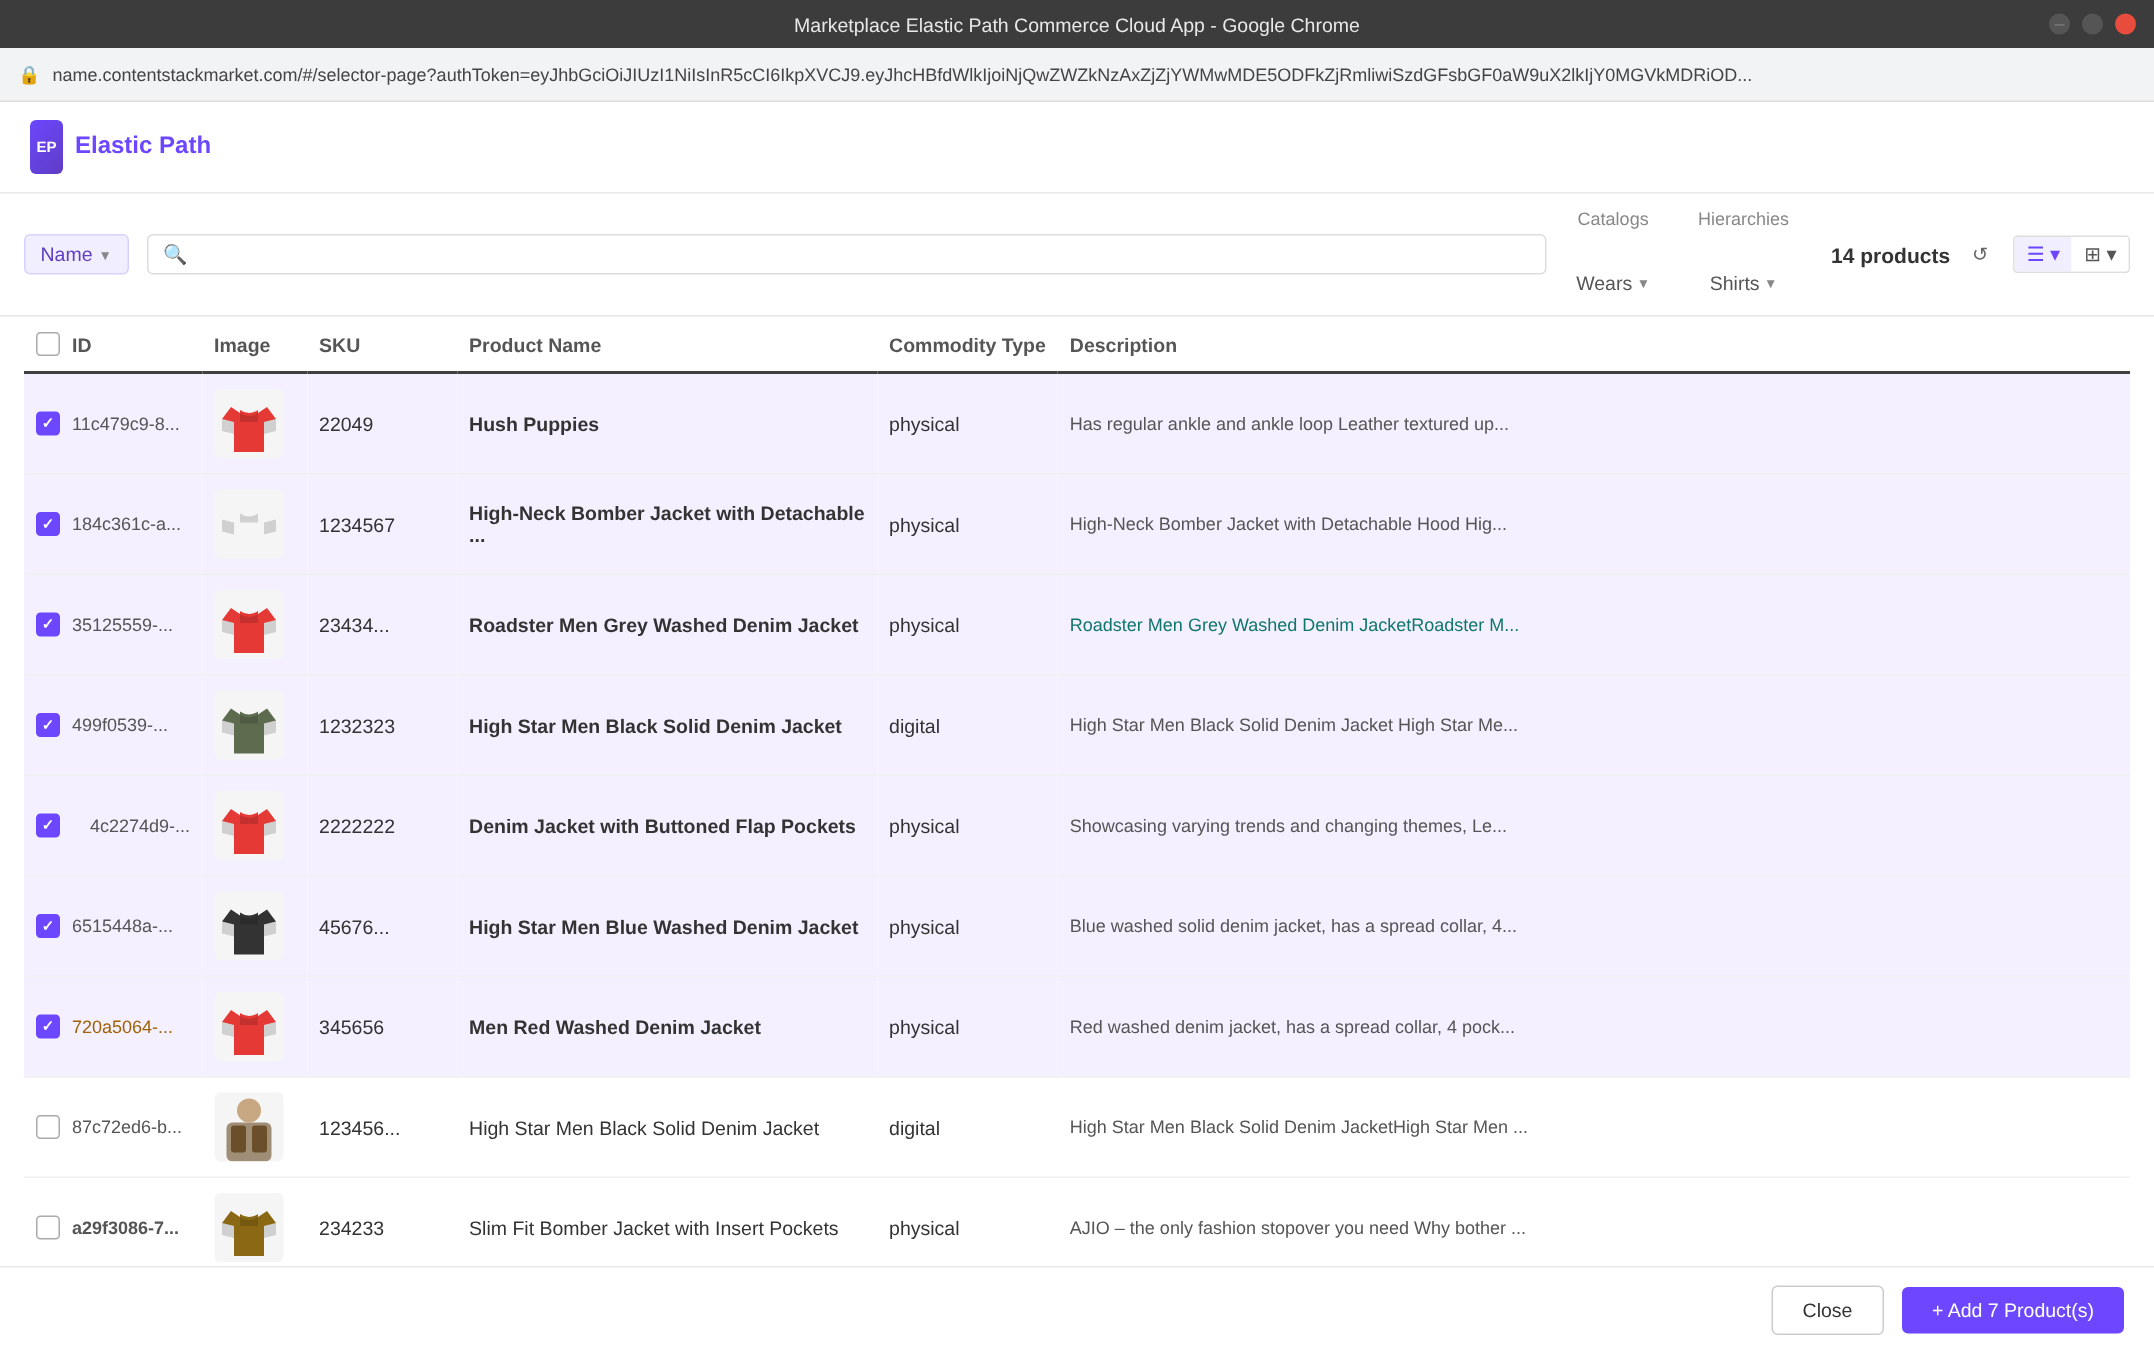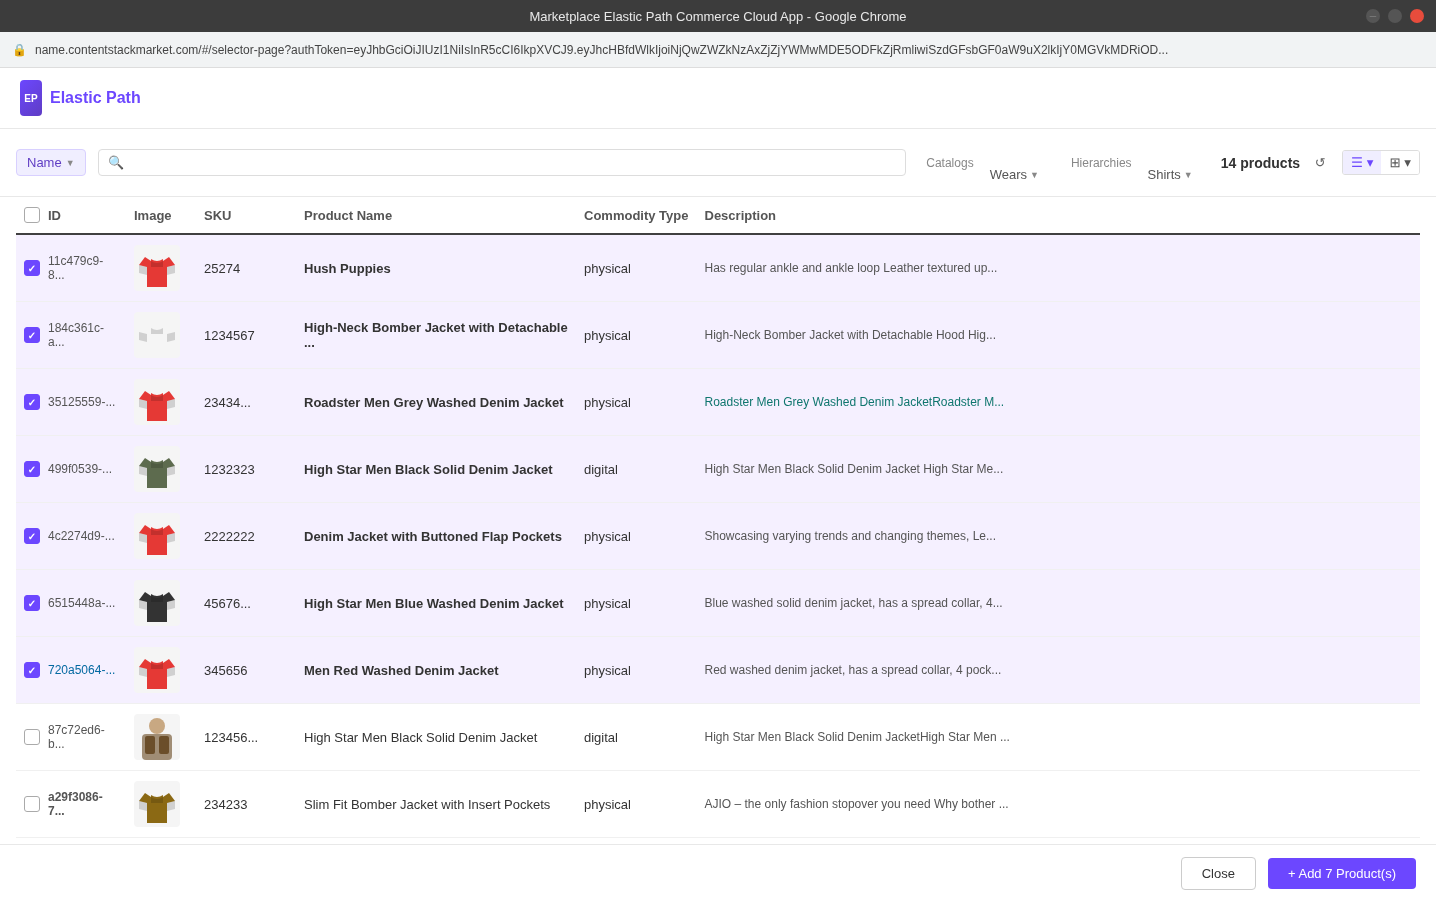--- a/index.html
+++ b/index.html
@@ -246,21 +246,21 @@
 
     .col-id { width: 110px; }
     .col-img { width: 70px; }
     .col-sku { width: 100px; }
     .col-name { width: 280px; }
     .col-type { width: 120px; }
     .col-desc { }
 
     .chevron-down { font-size: 9px; color: #888; }
 
-    .filter-section { display: flex; flex-direction: row; align-items: center; }
+    .filter-section { display: flex; flex-direction: column; align-items: center; }
     .filter-section-row { display: flex; align-items: center; gap: 3px; }
   </style>
 </head>
 <body>
 
 <div class="browser-titlebar">
   <span class="title">Marketplace Elastic Path Commerce Cloud App - Google Chrome</span>
   <div class="browser-controls">
     <div class="browser-btn btn-min">─</div>
     <div class="browser-btn btn-max">□</div>
@@ -349,21 +349,21 @@
     <td class="col-img">
       <div class="product-img">
               <svg width="40" height="46" viewBox="0 0 40 46" xmlns="http://www.w3.org/2000/svg">
         <path d="M8,12 L2,20 L10,22 L10,42 L30,42 L30,22 L38,20 L32,12 L26,16 L26,14 Q20,18 14,14 L14,16 Z" fill="#e53935"></path>
         <path d="M14,16 Q20,20 26,16 L26,22 L14,22 Z" fill="rgba(0,0,0,0.15)"></path>
         <path d="M2,20 L10,22 L10,30 L2,28 Z" fill="rgba(0,0,0,0.15)"></path>
         <path d="M30,22 L38,20 L38,28 L30,30 Z" fill="rgba(0,0,0,0.15)"></path>
       </svg>
             </div>
     </td>
-    <td class="col-sku">25274</td>
+    <td class="col-sku">22049</td>
     <td class="col-name" style="font-weight:600;">Hush Puppies</td>
     <td class="col-type">physical</td>
     <td class="col-desc" style="color:#555;font-size:12px;">Has regular ankle and ankle loop Leather textured up...</td>
   </tr>
         <tr class="checked-row">
     <td class="col-id">
       <div style="display:flex;align-items:center;gap:8px;">
         <div class="cb checked"></div>
         <span style="font-size:12px;color:#555;">184c361c-a...</span>
       </div>
@@ -422,21 +422,21 @@
       </svg>
             </div>
     </td>
     <td class="col-sku">1232323</td>
     <td class="col-name" style="font-weight:600;">High Star Men Black Solid Denim Jacket</td>
     <td class="col-type">digital</td>
     <td class="col-desc" style="color:#555;font-size:12px;">High Star Men Black Solid Denim Jacket High Star Me...</td>
   </tr>
         <tr class="checked-row">
     <td class="col-id">
-      <div style="display:flex;align-items:center;gap:8px;">
+      <div style="display:flex;align-items:center;gap:20px;">
         <div class="cb checked"></div>
         <span style="font-size:12px;color:#555;">4c2274d9-...</span>
       </div>
     </td>
     <td class="col-img">
       <div class="product-img">
               <svg width="40" height="46" viewBox="0 0 40 46" xmlns="http://www.w3.org/2000/svg">
         <path d="M8,12 L2,20 L10,22 L10,42 L30,42 L30,22 L38,20 L32,12 L26,16 L26,14 Q20,18 14,14 L14,16 Z" fill="#e53935"></path>
         <path d="M14,16 Q20,20 26,16 L26,22 L14,22 Z" fill="rgba(0,0,0,0.15)"></path>
         <path d="M2,20 L10,22 L10,30 L2,28 Z" fill="rgba(0,0,0,0.15)"></path>
@@ -468,21 +468,21 @@
     </td>
     <td class="col-sku">45676...</td>
     <td class="col-name" style="font-weight:600;">High Star Men Blue Washed Denim Jacket</td>
     <td class="col-type">physical</td>
     <td class="col-desc" style="color:#555;font-size:12px;">Blue washed solid denim jacket, has a spread collar, 4...</td>
   </tr>
         <tr class="checked-row">
     <td class="col-id">
       <div style="display:flex;align-items:center;gap:8px;">
         <div class="cb checked"></div>
-        <span style="font-size:12px;color:#0369a1;">720a5064-...</span>
+        <span style="font-size:12px;color:#a16207;">720a5064-...</span>
       </div>
     </td>
     <td class="col-img">
       <div class="product-img">
               <svg width="40" height="46" viewBox="0 0 40 46" xmlns="http://www.w3.org/2000/svg">
         <path d="M8,12 L2,20 L10,22 L10,42 L30,42 L30,22 L38,20 L32,12 L26,16 L26,14 Q20,18 14,14 L14,16 Z" fill="#e53935"></path>
         <path d="M14,16 Q20,20 26,16 L26,22 L14,22 Z" fill="rgba(0,0,0,0.15)"></path>
         <path d="M2,20 L10,22 L10,30 L2,28 Z" fill="rgba(0,0,0,0.15)"></path>
         <path d="M30,22 L38,20 L38,28 L30,30 Z" fill="rgba(0,0,0,0.15)"></path>
       </svg>

